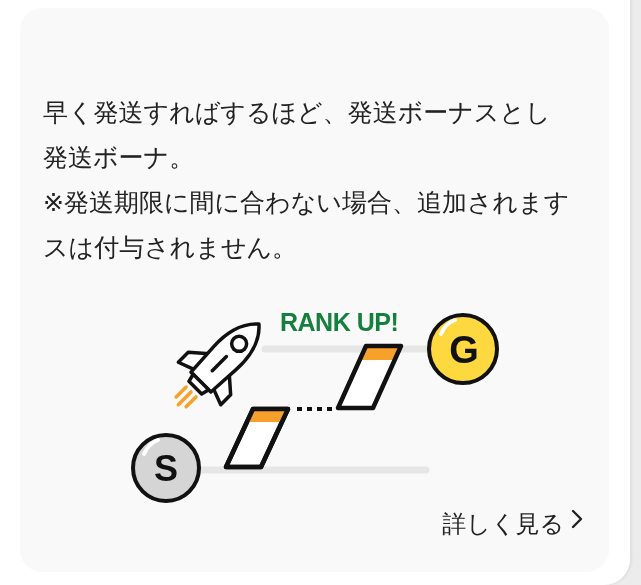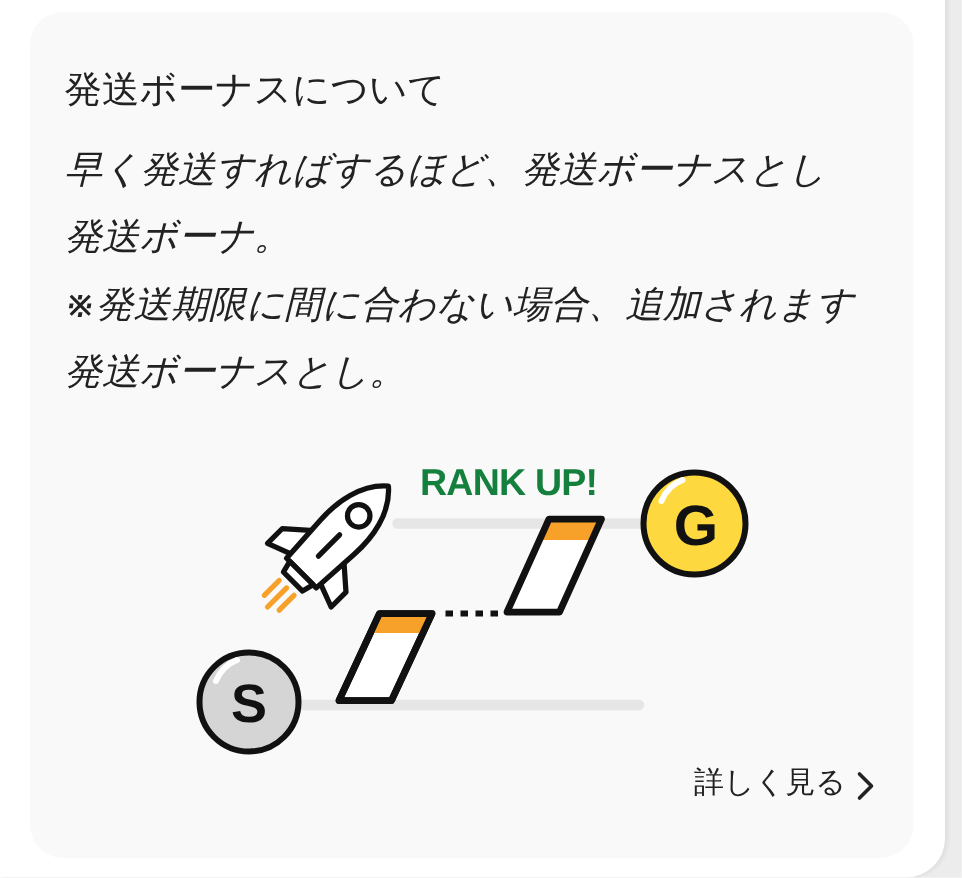--- a/index.html
+++ b/index.html
@@ -26,48 +26,47 @@
   .title {
     position: absolute; left: 23px; top: 34px;
     font-size: 25px; line-height: 36px; color: #222;
     white-space: nowrap;
   }
   .body-text {
     position: absolute; left: 23px; top: 82px;
     width: 550px;
     font-size: 25px; line-height: 45px; color: #222;
   }
-  .body-text .line { display: block; white-space: nowrap; font-style: italic; }
+  .body-text .line { display: block; white-space: nowrap; }
   .illust { position: absolute; left: 0; top: 0; width: 589px; height: 564px; }
   .rank-up {
     position: absolute; left: 260px; top: 300px;
     font-family: "Liberation Sans", sans-serif;
     font-weight: bold; font-size: 25px; letter-spacing: -0.5px;
     color: #15803d; white-space: nowrap;
   }
   .more-link {
     position: absolute; right: 25px; top: 500px;
-    display: flex; align-items: flex-end; gap: 6px;
-    font-size: 20px; color: #222; cursor: pointer;
+    display: flex; align-items: flex-start; gap: 6px;
+    font-size: 24px; color: #222; cursor: pointer;
   }
   .chev { width: 14px; height: 22px; }
 </style>
 </head>
 <body>
 
 <div class="panel"></div>
 
 <div class="card">
-  <div class="title">発送ボーナスについて</div>
 
   <div class="body-text">
     <span class="line">早く発送すればするほど、発送ボーナスとし</span>
     <span class="line">発送ボーナ。</span>
     <span class="line">※発送期限に間に合わない場合、追加されます</span>
-    <span class="line">発送ボーナスとし。</span>
+    <span class="line">スは付与されません。</span>
   </div>
 
   <svg class="illust" viewBox="0 0 589 564" xmlns="http://www.w3.org/2000/svg">
 
     <g>
       <line x1="245" y1="341" x2="412" y2="341" stroke="#e6e6e6" stroke-width="7" stroke-linecap="round"></line>
     </g>
     <g>
       <line x1="180" y1="462" x2="406" y2="462" stroke="#e6e6e6" stroke-width="7" stroke-linecap="round"></line>
     </g>

